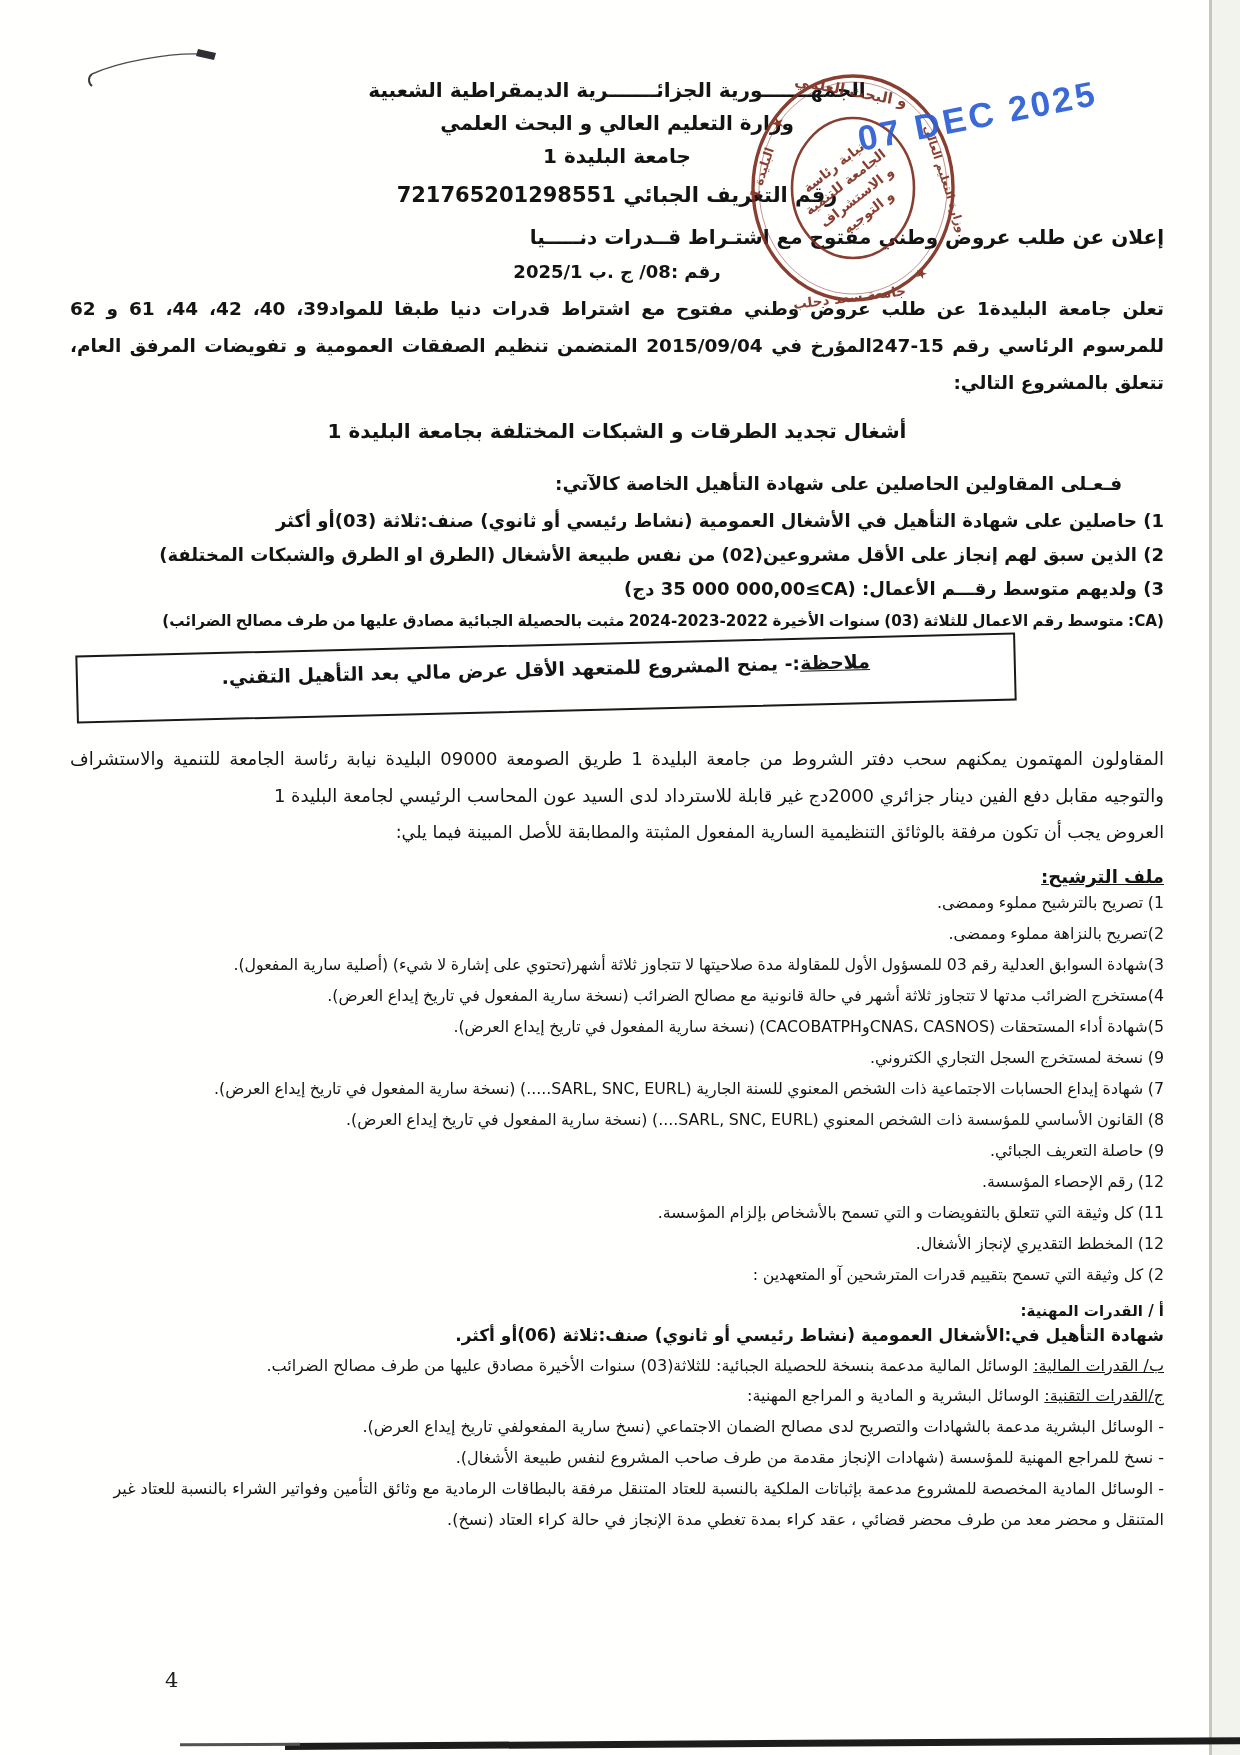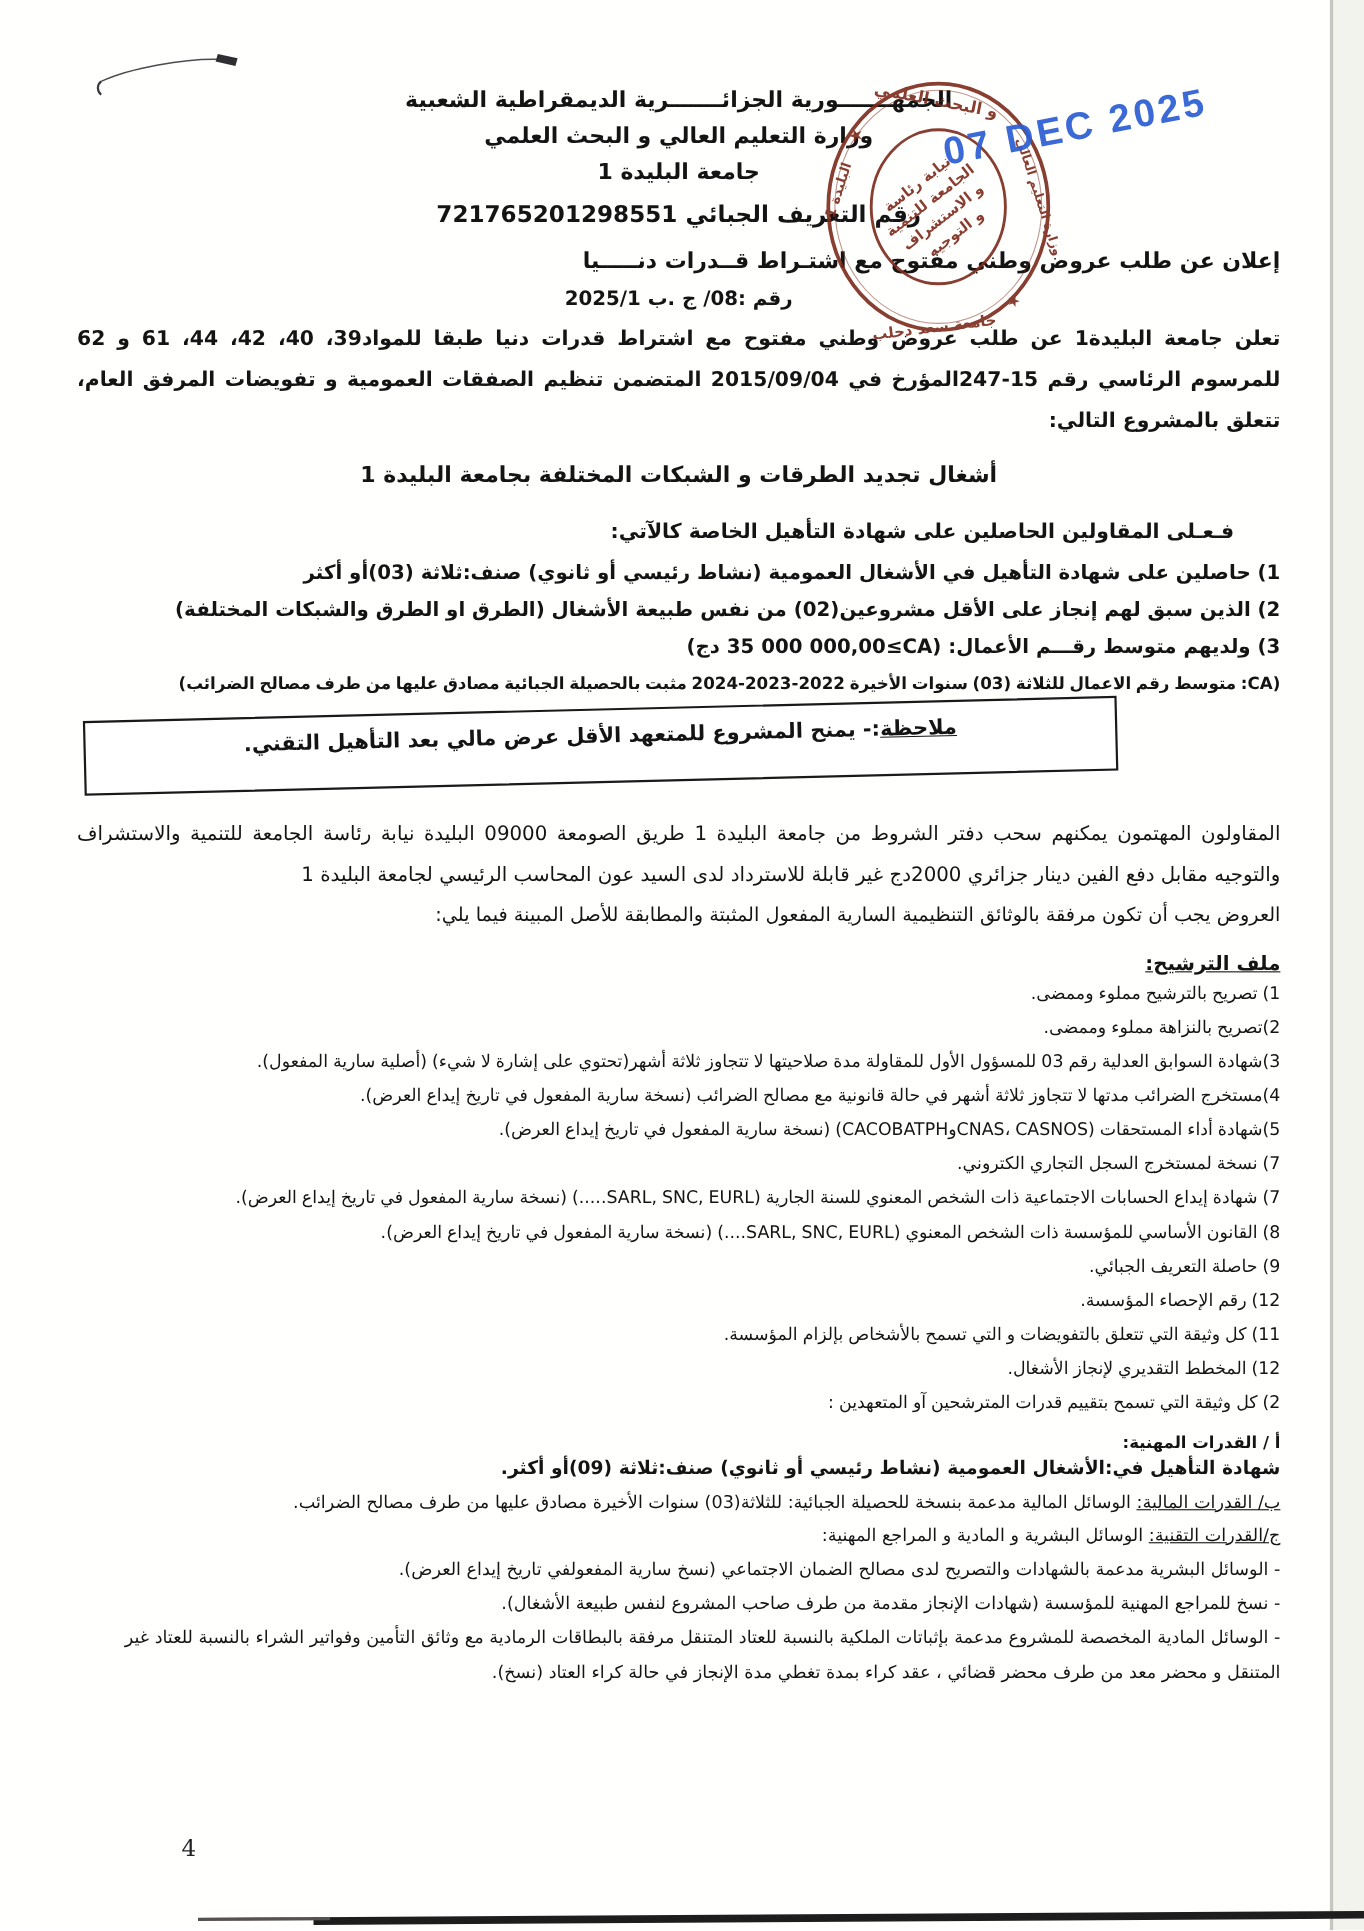--- a/index.html
+++ b/index.html
@@ -105,31 +105,31 @@
 
   <div class="withdraw-par">المقاولون المهتمون يمكنهم سحب دفتر الشروط من جامعة البليدة 1 طريق الصومعة 09000 البليدة نيابة رئاسة الجامعة للتنمية والاستشراف والتوجيه   مقابل دفع الفين دينار جزائري 2000دج غير قابلة للاسترداد لدى السيد عون المحاسب الرئيسي لجامعة البليدة 1</div>
   <div class="docs-line">العروض يجب أن تكون مرفقة بالوثائق التنظيمية السارية المفعول المثبتة والمطابقة للأصل المبينة فيما يلي:</div>
 
   <div class="cand-title">ملف الترشيح:</div>
   <div class="cand-item">1) تصريح بالترشيح مملوء وممضى.</div>
   <div class="cand-item">2)تصريح بالنزاهة مملوء وممضى.</div>
   <div class="cand-item">3)شهادة السوابق العدلية رقم 03 للمسؤول الأول للمقاولة مدة صلاحيتها لا تتجاوز ثلاثة أشهر(تحتوي على إشارة لا شيء) (أصلية سارية المفعول).</div>
   <div class="cand-item">4)مستخرج الضرائب مدتها لا تتجاوز ثلاثة أشهر في حالة قانونية مع مصالح الضرائب (نسخة سارية المفعول في تاريخ إيداع العرض).</div>
   <div class="cand-item">5)شهادة أداء المستحقات (CNAS، CASNOSوCACOBATPH) (نسخة سارية المفعول في تاريخ إيداع العرض).</div>
-  <div class="cand-item">7) نسخة لمستخرج السجل التجاري الكتروني.</div>
+  <div class="cand-item">9) نسخة لمستخرج السجل التجاري الكتروني.</div>
   <div class="cand-item">7) شهادة إيداع الحسابات الاجتماعية ذات الشخص المعنوي للسنة الجارية (SARL, SNC, EURL.....) (نسخة سارية المفعول في تاريخ إيداع العرض).</div>
   <div class="cand-item">8) القانون الأساسي للمؤسسة ذات الشخص المعنوي (SARL, SNC, EURL....) (نسخة سارية المفعول في تاريخ إيداع العرض).</div>
   <div class="cand-item">9) حاصلة التعريف الجبائي.</div>
   <div class="cand-item">12) رقم الإحصاء المؤسسة.</div>
   <div class="cand-item">11) كل وثيقة التي تتعلق بالتفويضات و التي تسمح بالأشخاص بإلزام المؤسسة.</div>
   <div class="cand-item">12) المخطط التقديري لإنجاز الأشغال.</div>
   <div class="cand-item">2) كل وثيقة التي تسمح بتقييم قدرات المترشحين آو المتعهدين :</div>
 
   <div class="cap-title">أ / القدرات المهنية:</div>
-  <div class="cap-bold">شهادة التأهيل في:الأشغال العمومية (نشاط رئيسي أو ثانوي) صنف:ثلاثة (09)أو أكثر.</div>
+  <div class="cap-bold">شهادة التأهيل في:الأشغال العمومية (نشاط رئيسي أو ثانوي) صنف:ثلاثة (06)أو أكثر.</div>
   <div class="cap-line">
     <span class="lbl">ب/ القدرات المالية:</span><span> الوسائل المالية مدعمة بنسخة للحصيلة الجبائية: للثلاثة(03) سنوات الأخيرة مصادق عليها من طرف مصالح الضرائب.</span>
   </div>
   <div class="cap-line">
     <span class="lbl">ج/القدرات التقنية:</span><span>   الوسائل البشرية و المادية و المراجع المهنية:</span>
   </div>
   <div class="dash-item">- الوسائل البشرية مدعمة بالشهادات والتصريح لدى مصالح الضمان الاجتماعي (نسخ سارية المفعولفي تاريخ إيداع العرض).</div>
   <div class="dash-item">- نسخ للمراجع المهنية للمؤسسة (شهادات الإنجاز مقدمة من طرف صاحب المشروع لنفس طبيعة الأشغال).</div>
   <div class="dash-item">- الوسائل المادية المخصصة للمشروع مدعمة بإثباتات الملكية بالنسبة للعتاد المتنقل مرفقة بالبطاقات الرمادية مع  وثائق التأمين وفواتير الشراء بالنسبة للعتاد غير المتنقل و محضر معد من طرف محضر قضائي ، عقد كراء بمدة تغطي مدة الإنجاز في حالة كراء العتاد (نسخ).</div>
 

